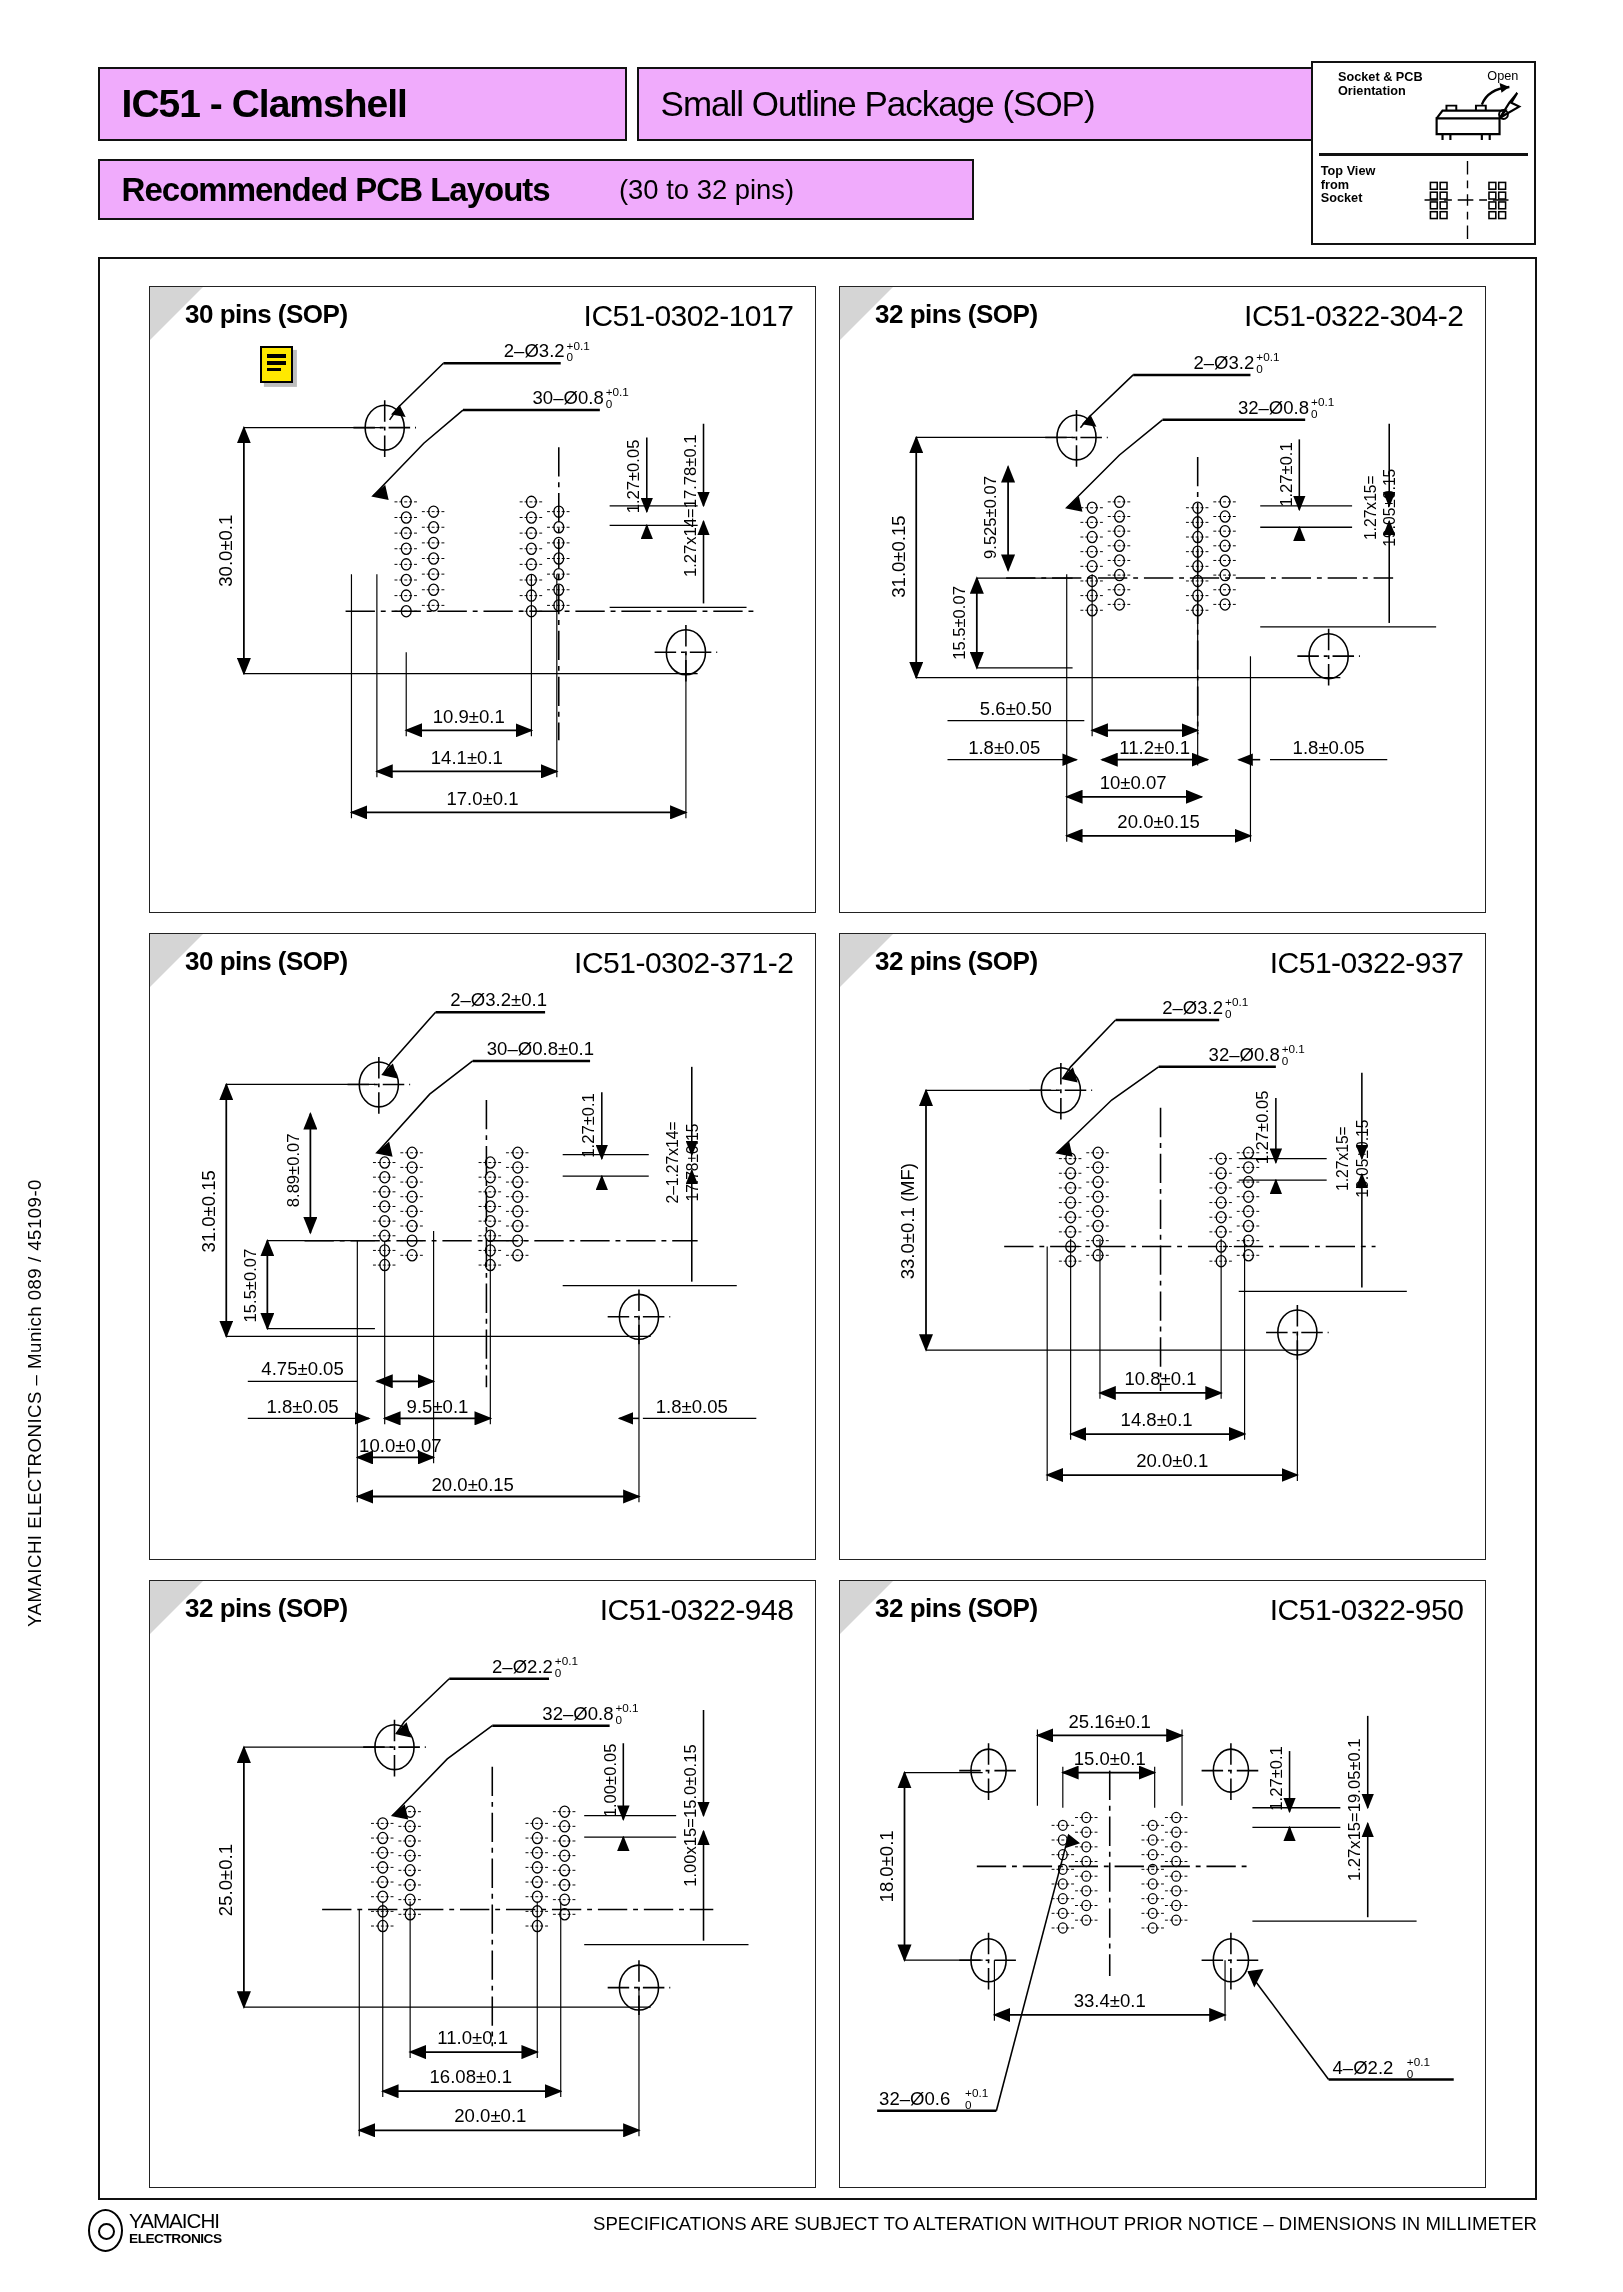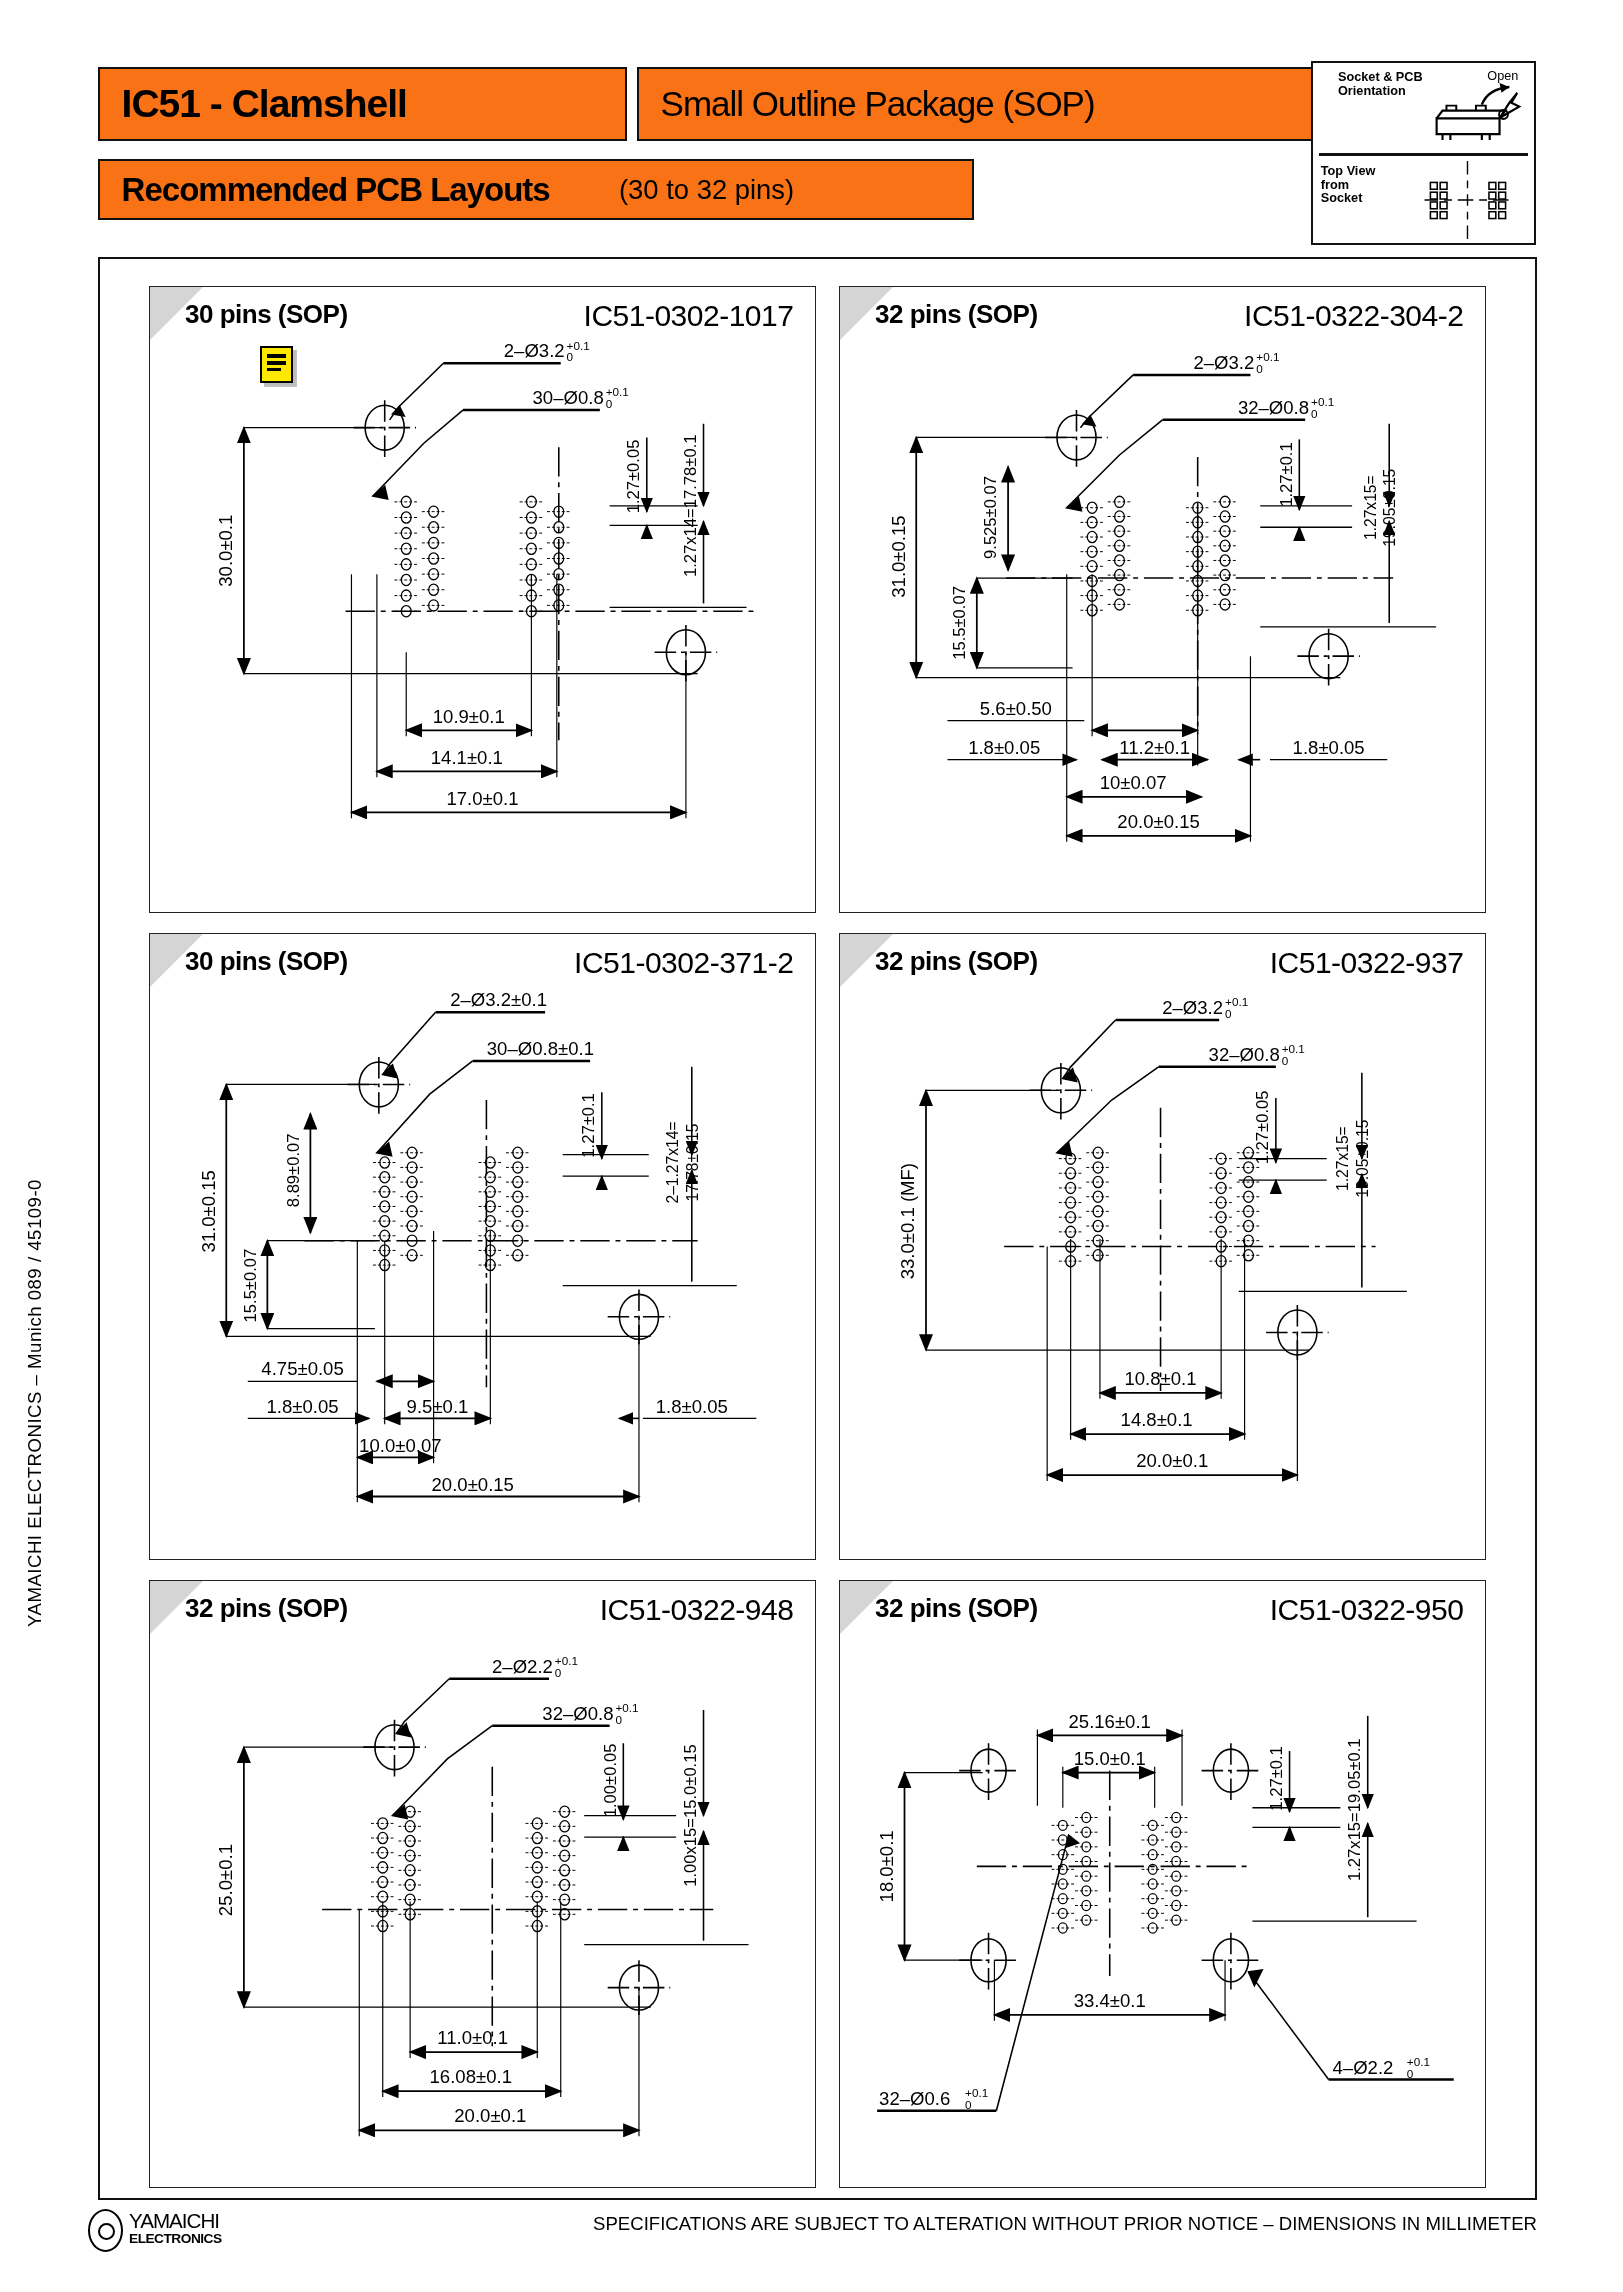--- a/index.html
+++ b/index.html
@@ -1,21 +1,21 @@
 <!DOCTYPE html>
 <html><head>
 <meta charset="utf-8">
 <style>
   html,body{margin:0;padding:0;background:#fff;}
   body{width:1623px;height:2293px;font-family:"Liberation Sans",sans-serif;color:#000;position:relative;overflow:hidden;}
 
   .page{position:absolute;left:0;top:0;width:1623px;height:2293px;}
 
   
-  .hdr-box{position:absolute;border:2.9px solid #111;background:#f97316;box-sizing:border-box;padding-left:41px;}
+  .hdr-box{position:absolute;border:2.9px solid #111;background:#f0abfc;box-sizing:border-box;padding-left:41px;}
   .hdr-title{left:98px;top:67px;width:529px;height:74px;}
   .hdr-sub{left:637px;top:67px;width:717px;height:74px;}
   .hdr-rec{left:98px;top:159px;width:876px;height:61px;}
   .hdr-box .t{position:absolute;left:21.6px;top:50%;transform:translateY(-50%);
        font-family:"Liberation Sans Narrow","Liberation Sans",sans-serif;
        font-weight:700;font-size:39px;letter-spacing:-1px;white-space:nowrap;}
   .hdr-sub .t{font-weight:400;font-size:35px;}
   .hdr-rec .t{font-size:33px;}
   .hdr-rec .t2{position:absolute;left:519px;top:50%;transform:translateY(-50%);
        font-size:27.4px;font-weight:400;white-space:nowrap;

